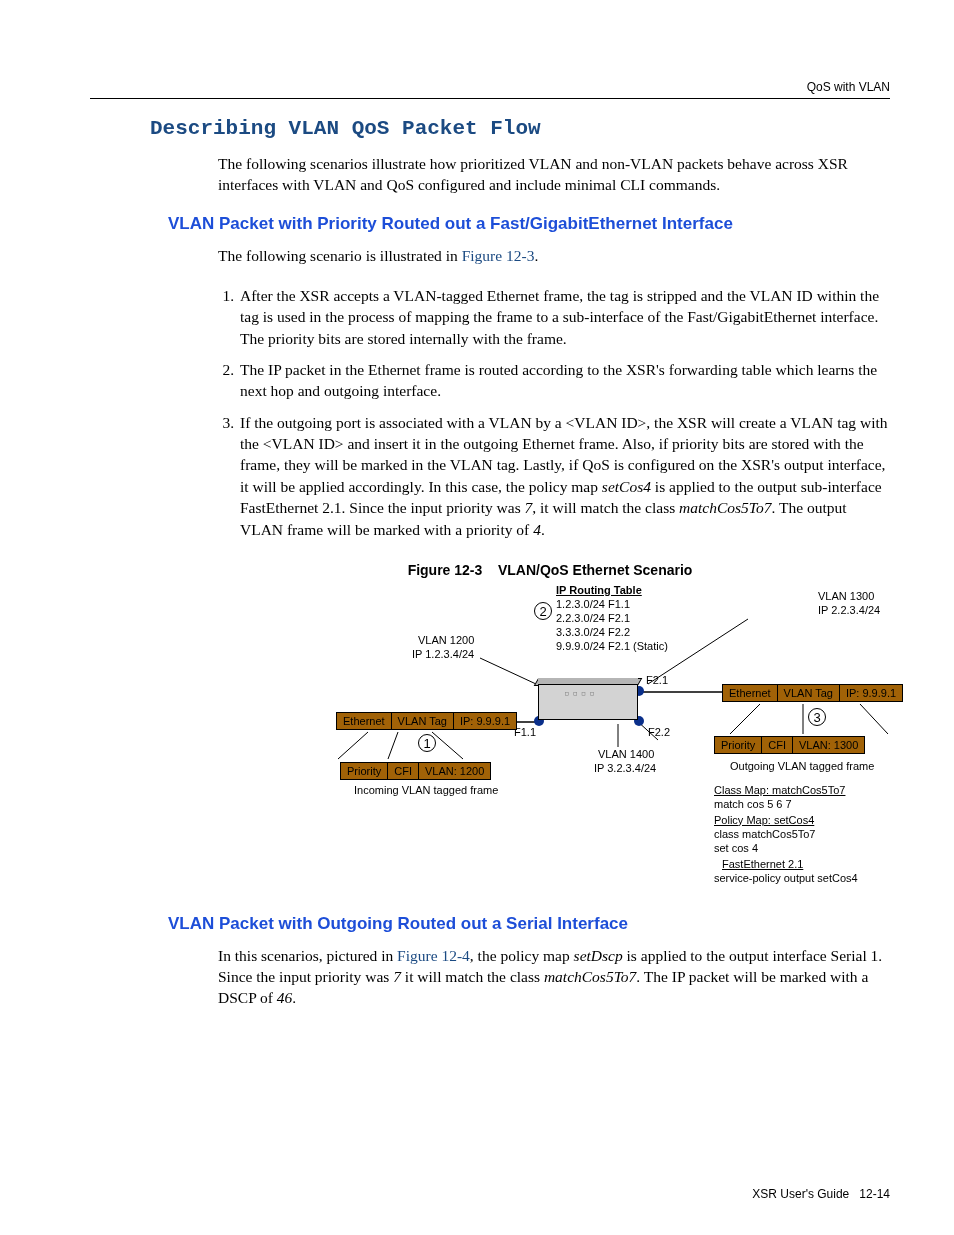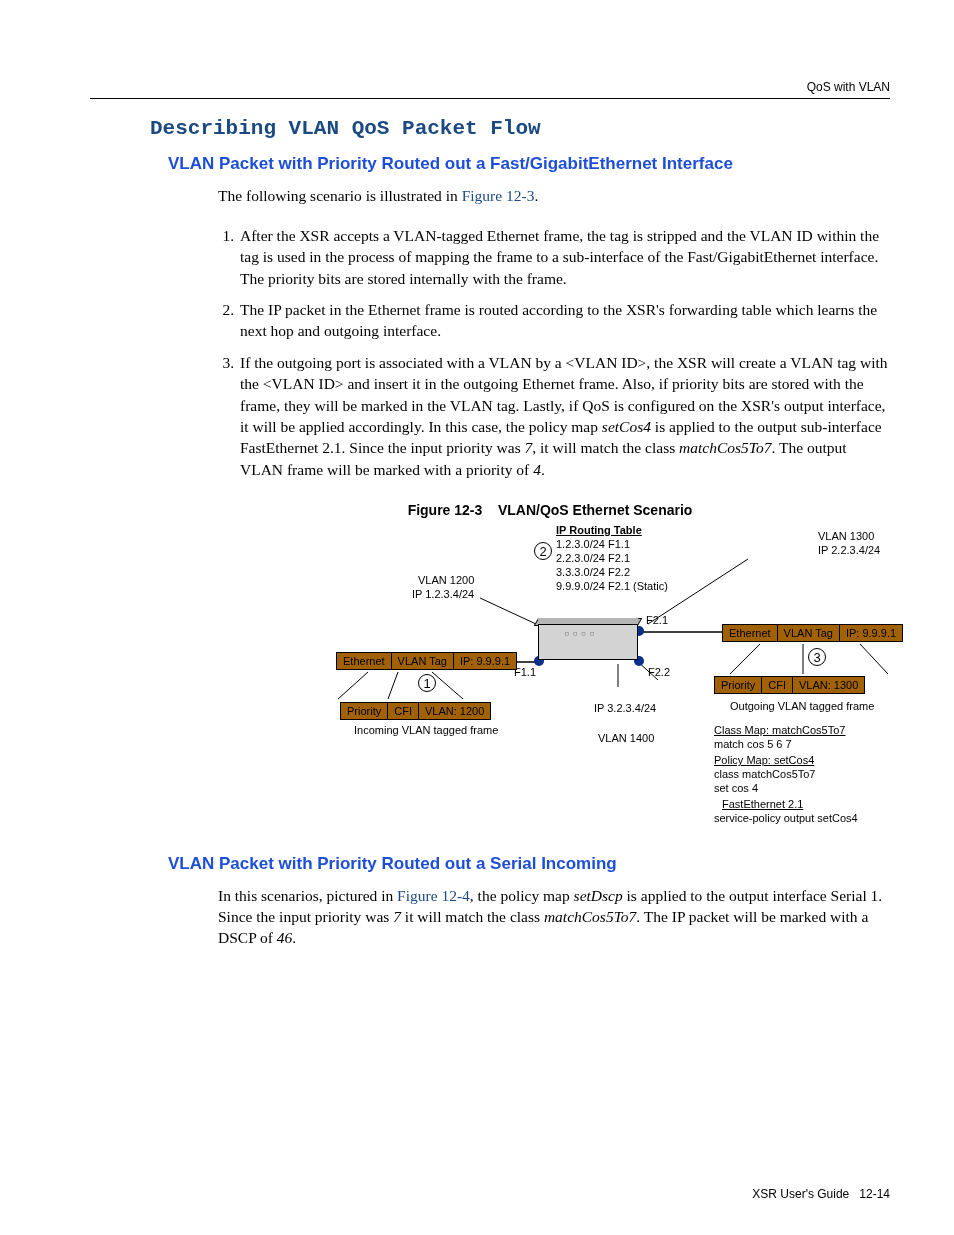--- a/index.html
+++ b/index.html
@@ -100,20 +100,21 @@
 </style>
 </head>
 <body>
 
 <div class="page">
   <div class="header-right">QoS with VLAN</div>
   <div class="hr"></div>
 
   <div class="h1">Describing VLAN QoS Packet Flow</div>
 
+  <div class="body-text">The following scenarios illustrate how prioritized VLAN and non-VLAN packets behave across XSR interfaces with VLAN and QoS configured and include minimal CLI commands.</div>
 
   <div class="h2">VLAN Packet with Priority Routed out a Fast/GigabitEthernet Interface</div>
 
   <div class="body-text">
     <span>The following scenario is illustrated in </span><span class="link">Figure 12-3</span><span>.</span>
   </div>
 
   <ol class="numbered">
     <li>After the XSR accepts a VLAN-tagged Ethernet frame, the tag is stripped and the VLAN ID within the tag is used in the process of mapping the frame to a sub-interface of the Fast/GigabitEthernet interface. The priority bits are stored internally with the frame.</li>
     <li>The IP packet in the Ethernet frame is routed according to the XSR's forwarding table which learns the next hop and outgoing interface.</li>
@@ -166,21 +167,21 @@
     <div class="circle" style="left:256px; top:18px;">2</div>
     <div class="circle" style="left:140px; top:150px;">1</div>
     <div class="circle" style="left:530px; top:124px;">3</div>
 
     <div class="lbl" style="left:140px; top:50px;">VLAN 1200</div>
     <div class="lbl" style="left:134px; top:64px;">IP 1.2.3.4/24</div>
 
     <div class="lbl" style="left:540px; top:6px;">VLAN 1300</div>
     <div class="lbl" style="left:540px; top:20px;">IP 2.2.3.4/24</div>
 
-    <div class="lbl" style="left:320px; top:164px;margin-top:44px;">VLAN 1400</div>
+    <div class="lbl" style="left:320px; top:164px;">VLAN 1400</div>
     <div class="lbl" style="left:316px; top:178px;">IP 3.2.3.4/24</div>
 
     <div class="lbl" style="left:236px; top:142px;">F1.1</div>
     <div class="lbl" style="left:368px; top:90px;">F2.1</div>
     <div class="lbl" style="left:370px; top:142px;">F2.2</div>
 
     <table class="tbl" style="left:58px; top:128px;">
       <tbody>
           <tr>
             <td>Ethernet</td>
@@ -222,21 +223,21 @@
 
     <div class="lbl" style="left:436px; top:200px; text-decoration:underline;">Class Map: matchCos5To7</div>
     <div class="lbl" style="left:436px; top:214px;">match cos 5 6 7</div>
     <div class="lbl" style="left:436px; top:230px; text-decoration:underline;">Policy Map: setCos4</div>
     <div class="lbl" style="left:436px; top:244px;">class matchCos5To7</div>
     <div class="lbl" style="left:436px; top:258px;">set cos 4</div>
     <div class="lbl" style="left:436px; top:274px; text-decoration:underline;padding-left:8px;">FastEthernet 2.1</div>
     <div class="lbl" style="left:436px; top:288px;">service-policy output setCos4</div>
   </div>
 
-  <div class="h2">VLAN Packet with Priority Routed out a Serial Incoming</div>
+  <div class="h2">VLAN Packet with Outgoing Routed out a Serial Interface</div>
 
   <div class="body-text">
     <span>In this scenarios, pictured in </span><span class="link">Figure 12-4</span><span>, the policy map </span><span class="italic">setDscp</span><span> is applied to the output interface Serial 1. Since the input priority was </span><span class="italic">7</span><span> it will match the class </span><span class="italic">matchCos5To7</span><span>. The IP packet will be marked with a DSCP of </span><span class="italic">46</span><span>.</span>
   </div>
 </div>
 
 <div class="footer">
   <span>XSR User's Guide</span><span class="pg">12-14</span>
 </div>
 

